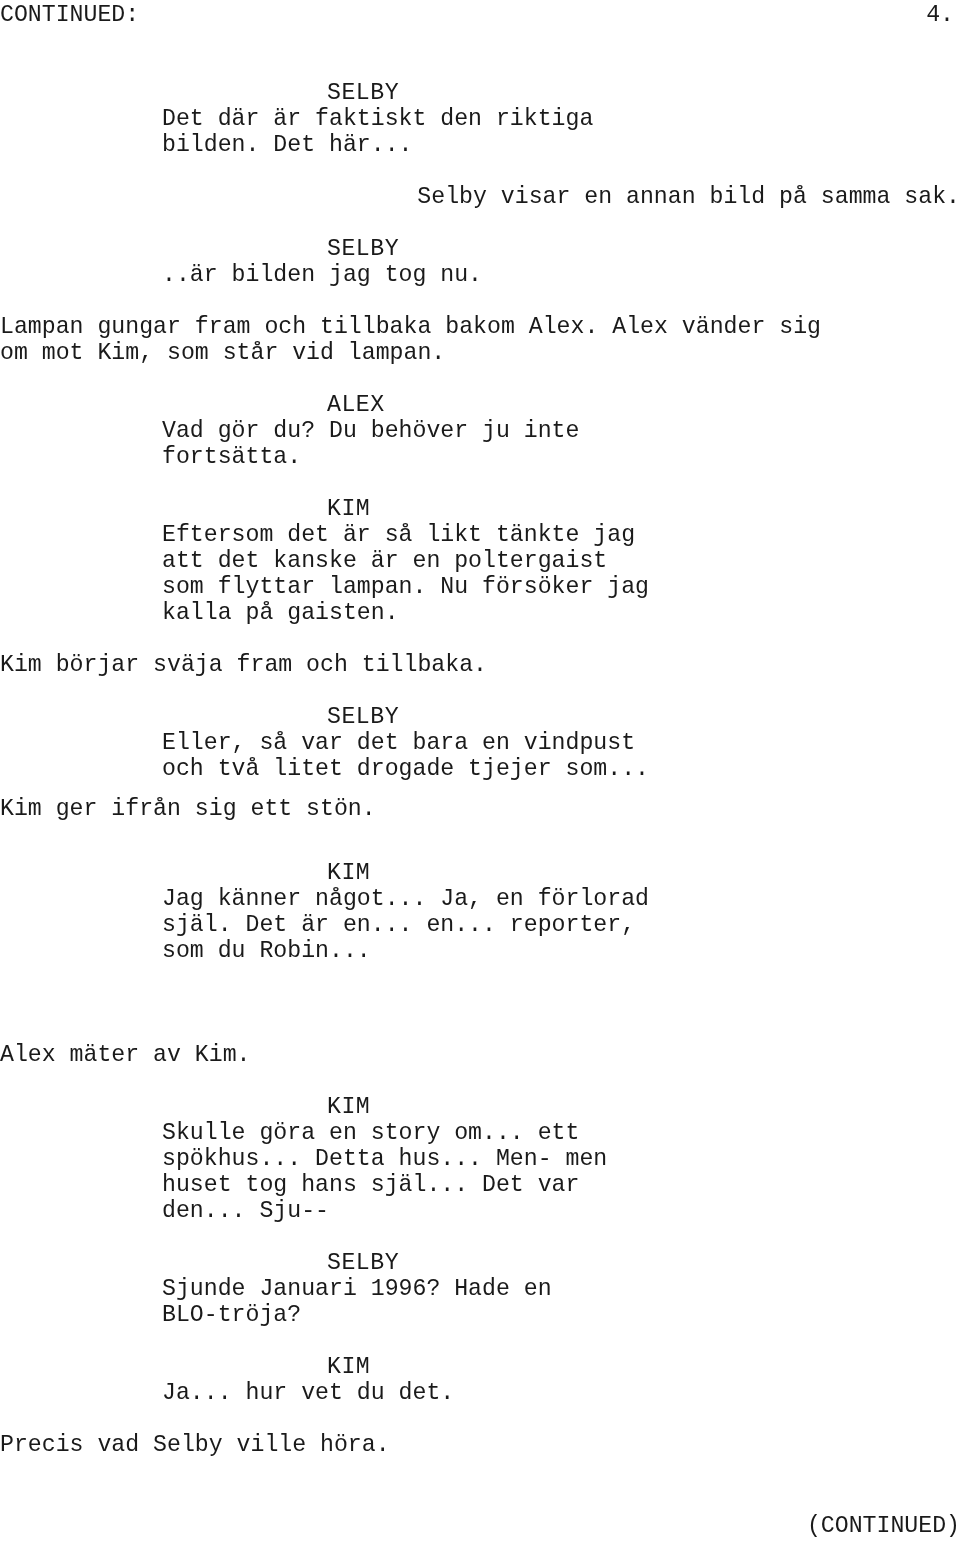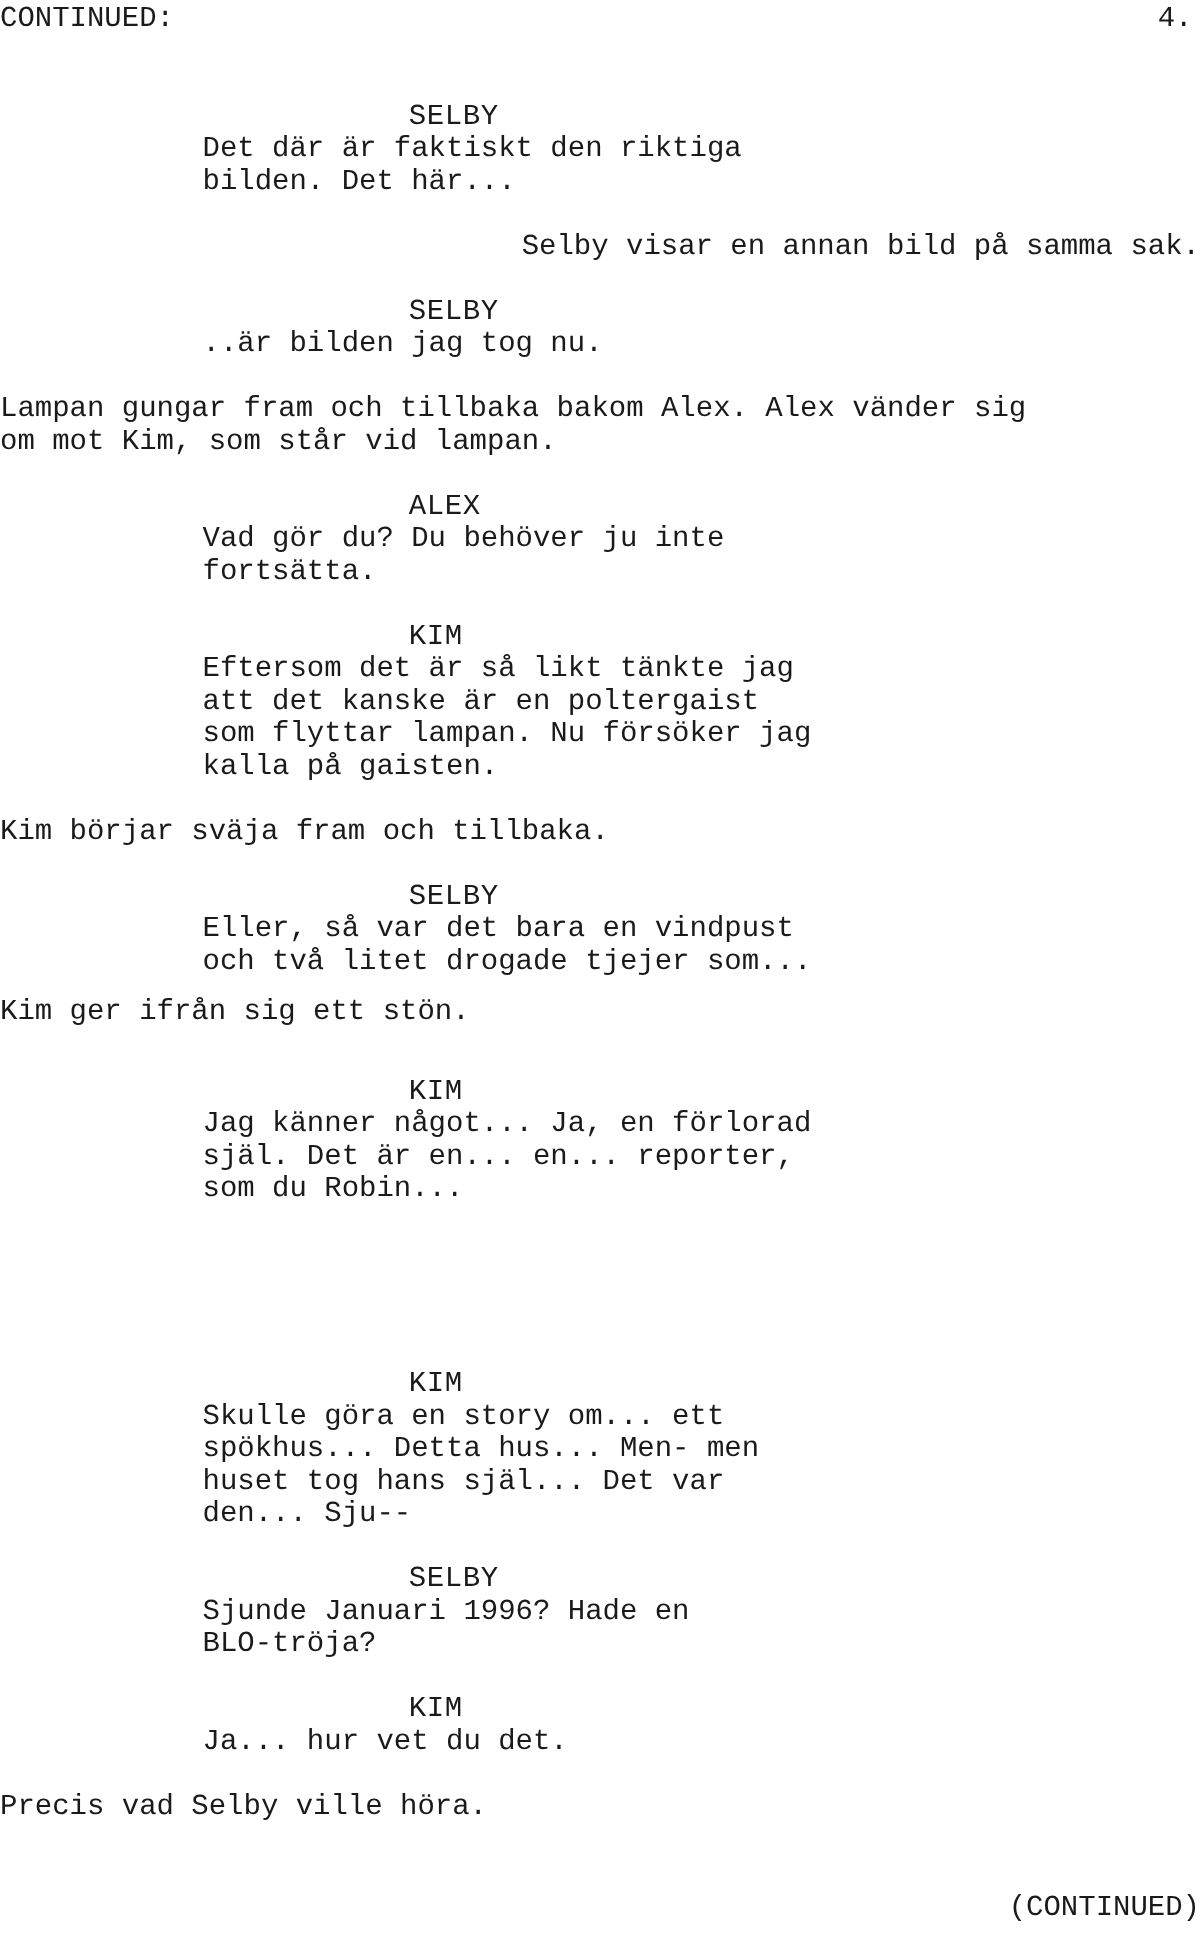--- a/index.html
+++ b/index.html
@@ -75,20 +75,21 @@
     <div class="line col-dialog" style="top: 600px;">kalla på gaisten.</div>
     <div class="line col-action" style="top: 652px;">Kim börjar sväja fram och tillbaka.</div>
     <div class="line col-name cname" style="top: 704px;">SELBY</div>
     <div class="line col-dialog" style="top: 730px;">Eller, så var det bara en vindpust</div>
     <div class="line col-dialog" style="top: 756px;">och två litet drogade tjejer som...</div>
     <div class="line col-action" style="top: 772px; margin-top: 24px;">Kim ger ifrån sig ett stön.</div>
     <div class="line col-name cname" style="top: 860px;">KIM</div>
     <div class="line col-dialog" style="top: 886px;">Jag känner något... Ja, en förlorad</div>
     <div class="line col-dialog" style="top: 912px;">själ. Det är en... en... reporter,</div>
     <div class="line col-dialog" style="top: 938px;">som du Robin...</div>
+    <div class="line col-action" style="top: 1042px;">Alex mäter av Kim.</div>
     <div class="line col-name cname" style="top: 1094px;">KIM</div>
     <div class="line col-dialog" style="top: 1120px;">Skulle göra en story om... ett</div>
     <div class="line col-dialog" style="top: 1146px;">spökhus... Detta hus... Men- men</div>
     <div class="line col-dialog" style="top: 1172px;">huset tog hans själ... Det var</div>
     <div class="line col-dialog" style="top: 1198px;">den... Sju--</div>
     <div class="line col-name cname" style="top: 1250px;">SELBY</div>
     <div class="line col-dialog" style="top: 1276px;">Sjunde Januari 1996? Hade en</div>
     <div class="line col-dialog" style="top: 1302px;">BLO-tröja?</div>
     <div class="line col-name cname" style="top: 1354px;">KIM</div>
     <div class="line col-dialog" style="top: 1380px;">Ja... hur vet du det.</div>

